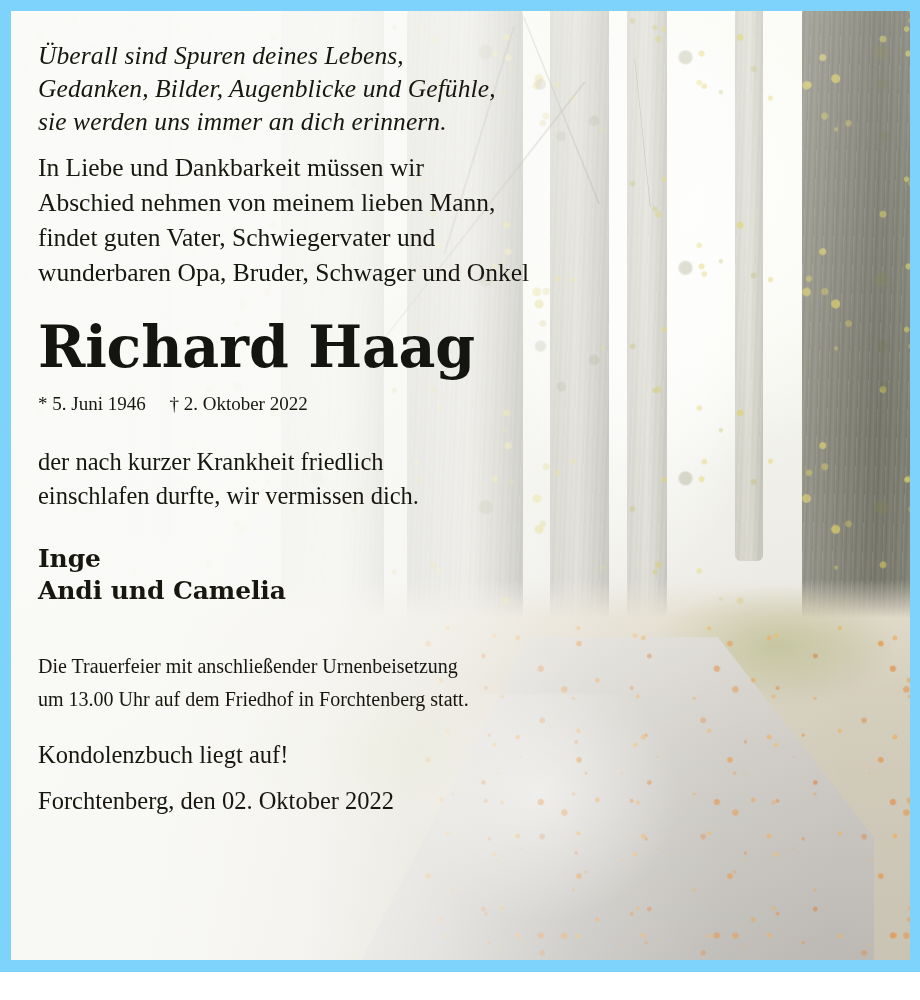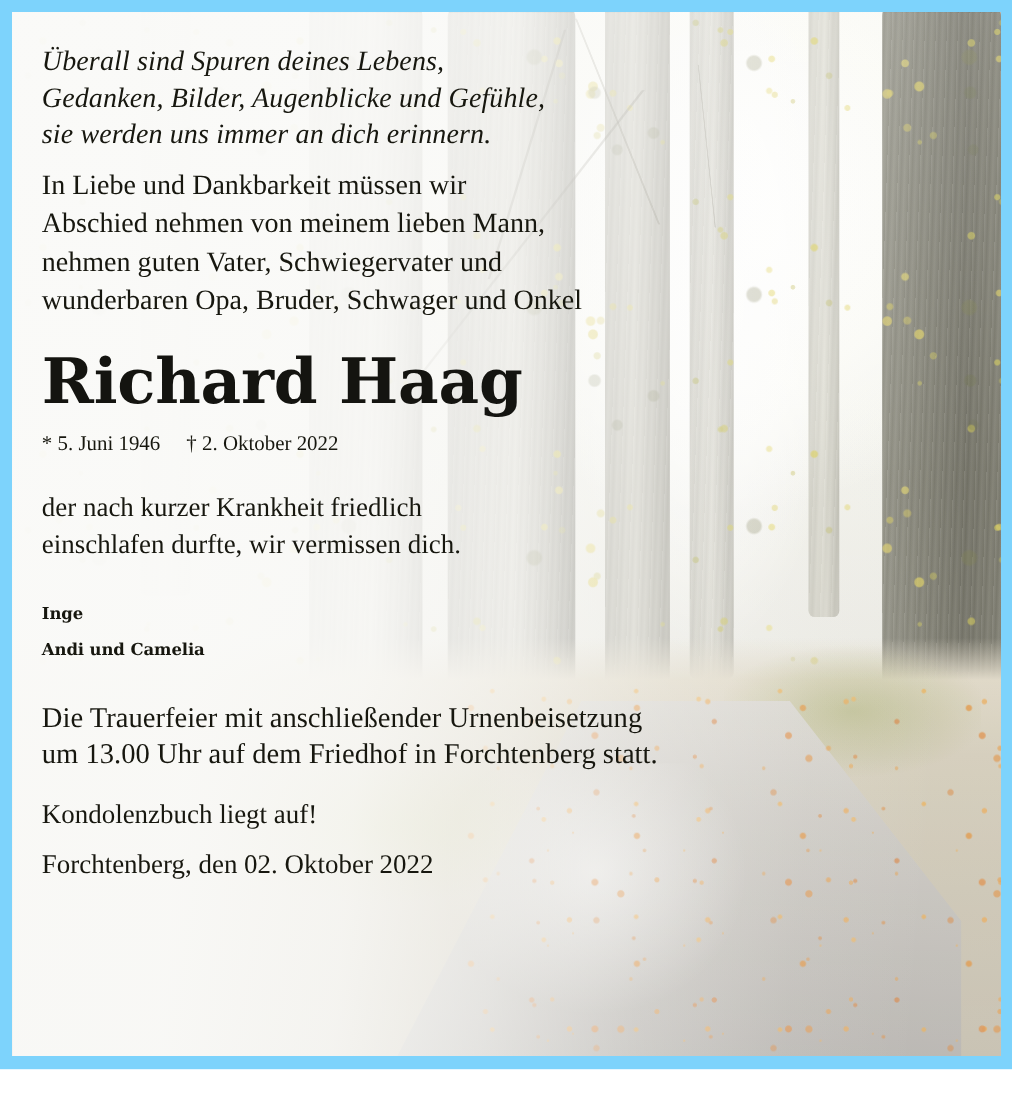--- a/index.html
+++ b/index.html
@@ -345,28 +345,28 @@
   .passing {
     margin-top: 26px;
     font-size: 24.5px;
     line-height: 34px;
   }
 
   .family {
     margin-top: 30px;
     font-family: "DejaVu Serif", "Liberation Serif", serif;
     font-weight: 700;
-    font-size: 15px;
+    font-size: 25px;
     line-height: 31.5px;
     letter-spacing: -0.1px;
   }
 
   .service {
-    margin-top: 30px;
-    font-size: 26px;
+    margin-top: 44px;
+    font-size: 20px;
     line-height: 33px;
   }
 
   .closing {
     margin-top: 22px;
     font-size: 24.5px;
     line-height: 33px;
   }
   .closing .line + .line { margin-top: 13px; }
 </style>
@@ -409,21 +409,21 @@
 
       <div class="verse">
         <div class="line">Überall sind Spuren deines Lebens,</div>
         <div class="line">Gedanken, Bilder, Augenblicke und Gefühle,</div>
         <div class="line">sie werden uns immer an dich erinnern.</div>
       </div>
 
       <div class="intro">
         <div class="line">In Liebe und Dankbarkeit müssen wir</div>
         <div class="line">Abschied nehmen von meinem lieben Mann,</div>
-        <div class="line">nehmen guten Vater, Schwiegervater und</div>
+        <div class="line">findet guten Vater, Schwiegervater und</div>
         <div class="line">wunderbaren Opa, Bruder, Schwager und Onkel</div>
       </div>
 
       <div class="name">Richard Haag</div>
 
       <div class="dates">* 5. Juni 1946     † 2. Oktober 2022</div>
 
       <div class="passing">
         <div class="line">der nach kurzer Krankheit friedlich</div>
         <div class="line">einschlafen durfte, wir vermissen dich.</div>

